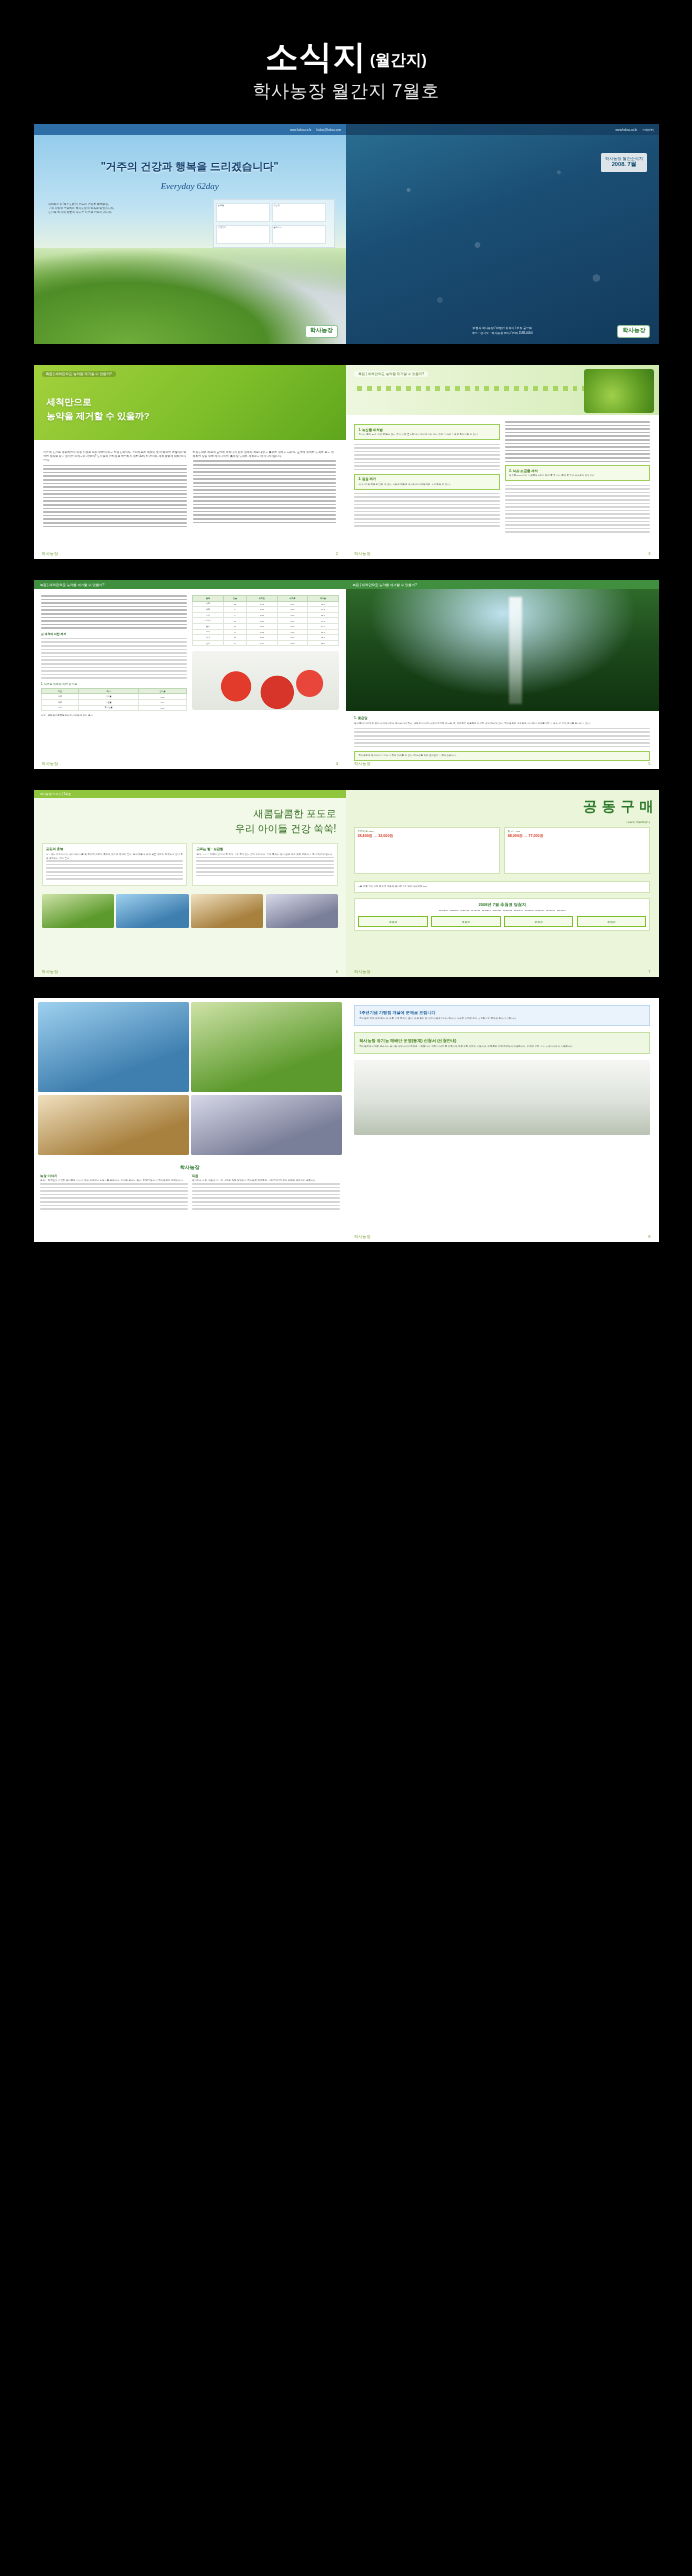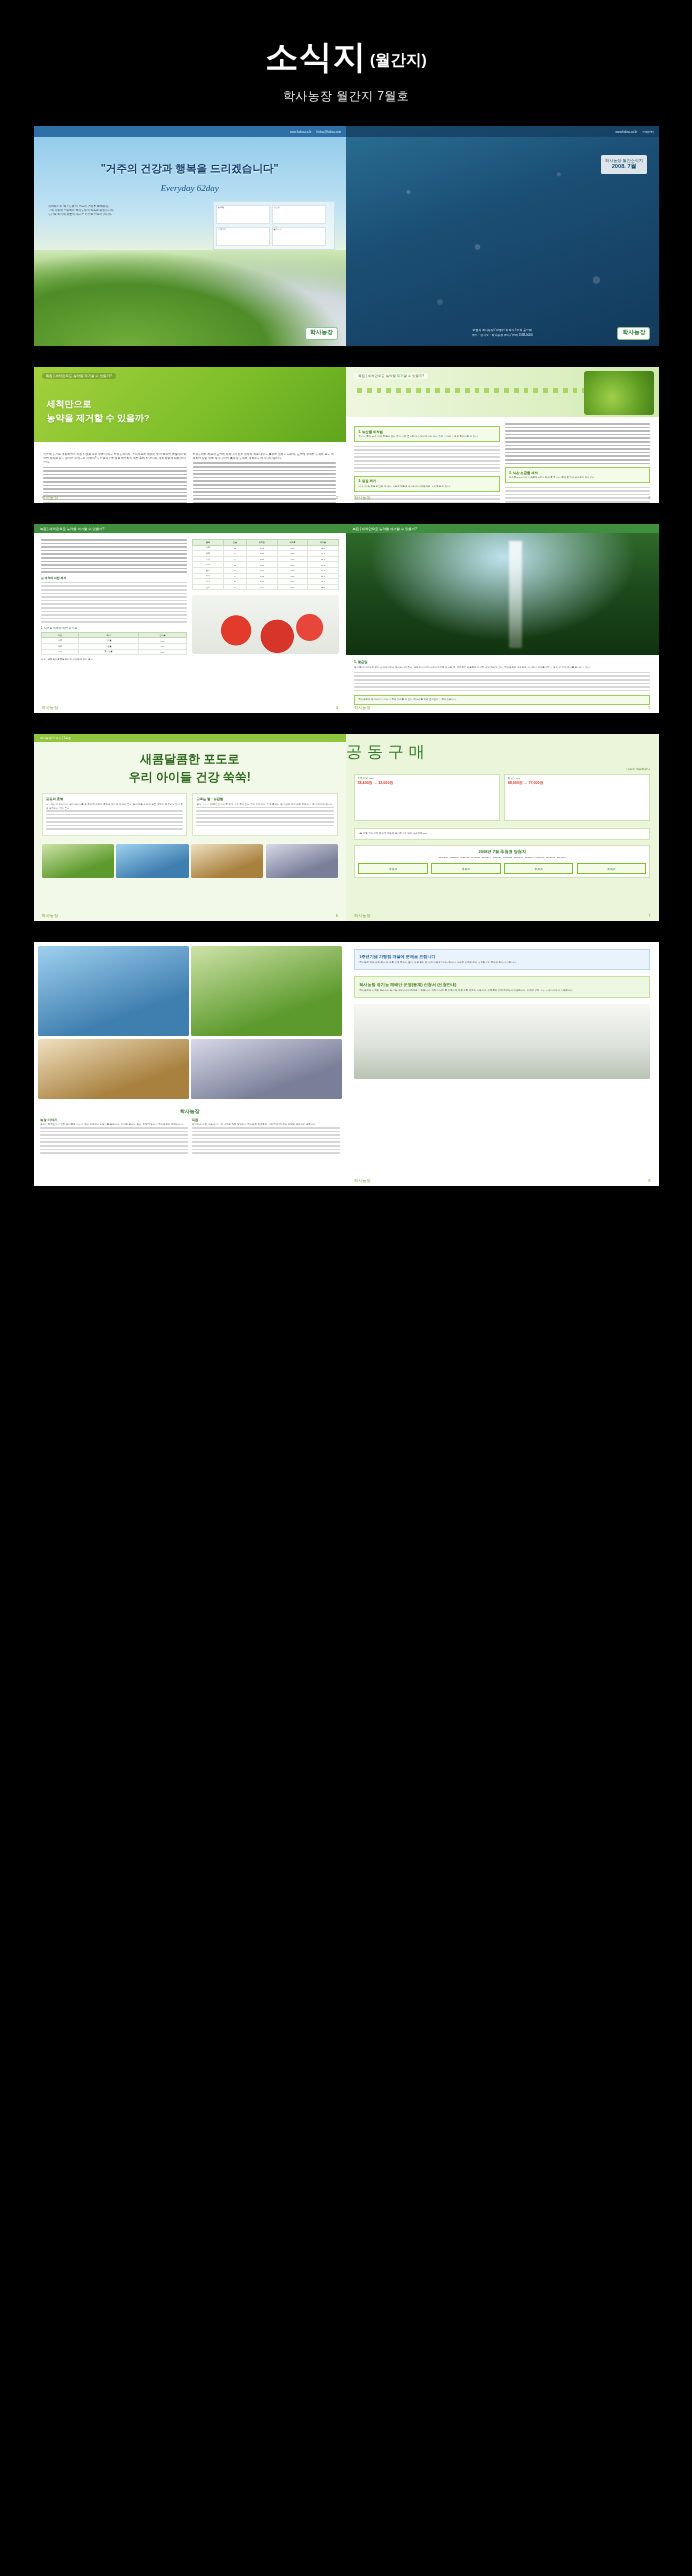--- a/index.html
+++ b/index.html
@@ -28,22 +28,22 @@
     display: inline-block;
   }
   .hdr-title .sub-brack {
     font-size: 15.5px;
     vertical-align: middle;
     margin-left: 3.3px;
     letter-spacing: 0;
   }
   .hdr-sub {
     color: #e8e8e8;
-    font-size: 12px;
-    margin-top: 13px;
+    font-size: 18px;
+    margin-top: 4px;
     letter-spacing: 0.4px;
   }
   
   .spread {
     width: 625px;
     margin: 0 auto 21px;
     display: flex;
     background: #fff;
     position: relative;
   }
@@ -132,21 +132,21 @@
     position: absolute; bottom: 8.1px; left: 0; width: 100%; text-align: center;
     color: #dbeaf5; font-size: 2.9px; line-height: 1.7;
   }
   .s1-logo2 {
     position: absolute; bottom: 6.5px; right: 8.1px;
     background: #fff; border-radius: 2.4px; padding: 1.6px 4.1px;
     color: #2b7a2b; font-size: 5.7px; font-weight: bold; border: 0.8px solid #8fc08f;
   }
 
   
-  .s2 { height: 136px; }
+  .s2 { height: 194px; }
   .s2-left { background: #ffffff; }
   .s2-greenhead {
     height: 75px;
     background: linear-gradient(135deg,#a3d13d 0%, #7fbf2a 55%, #5fa51d 100%);
     position: relative;
   }
   .s2-tag {
     position: absolute; top: 5.7px; left: 8.1px;
     color: #fff; font-size: 3.4px; background: rgba(0,0,0,.18);
     padding: 1.2px 4.1px; border-radius: 4.9px;
@@ -220,29 +220,29 @@
     filter: blur(0.8px);
   }
   .s3-rtext { padding: 4.9px 8.1px; }
 
   
   .s4 { height: 187px; }
   .s4-left { background: #f3f9e8; }
   .s4-topbar { height: 8.1px; background: #8fc63d; color: #fff; font-size: 2.9px;
     display: flex; align-items: center; padding-left: 6.5px; }
   .s4-title {
-    padding: 8.1px 9.8px 3.3px; color: #2f6b1d; font-size: 12px; font-weight: bold;
-    line-height: 1.5; text-align: center;
+    padding: 8.1px 9.8px 3.3px; color: #2f6b1d; font-size: 10px; font-weight: normal;
+    line-height: 1.5; text-align: right;
   }
   .s4-cols { display: flex; gap: 4.9px; padding: 3.3px 8.1px; }
   .s4-cols > div { width: 50%; background: #fff; border: 0.8px solid #d8e8c2; padding: 3.3px; }
   .s4-thumbs { display: flex; gap: 2.4px; padding: 4.9px 8.1px 0; }
   .s4-thumbs div { flex: 1; height: 34px; border-radius: 1.6px; }
   .s4-right { background: #eaf5da; }
-  .s4-gh { text-align: left; padding: 8.1px 0 3.3px; color: #2f7a2a; font-size: 16px; font-weight: normal; letter-spacing: 4.9px; }
+  .s4-gh { text-align: right; padding: 8.1px 0 3.3px; color: #2f7a2a; font-size: 14px; font-weight: bold; letter-spacing: 4.9px; }
   .s4-prodrow { display: flex; gap: 4.1px; padding: 3.3px 8.1px; }
   .s4-prodrow > div { flex: 1; background: #fff; border: 0.8px solid #cfe3b5; height: 47px; padding: 2.4px; font-size: 2.4px; color: #4a7a2a; }
   .price { color: #d6402a; font-weight: bold; font-size: 3.7px; }
   .s4-draw { background: #fff; margin: 4.9px 8.1px; border: 0.8px solid #cfe3b5; padding: 3.3px; }
   .s4-draw h4 { margin: 0 0 2.4px; font-size: 4.1px; color: #2f7a2a; text-align: center; }
   .ticketrow { display: flex; gap: 3.3px; }
   .ticket { flex: 1; border: 0.8px solid #7fbf2a; background: #f4fbe9; text-align: center; font-size: 2.8px; color: #2f7a2a; padding: 2.4px 0.8px; }
 
   
   .s5 { height: 244px; }

